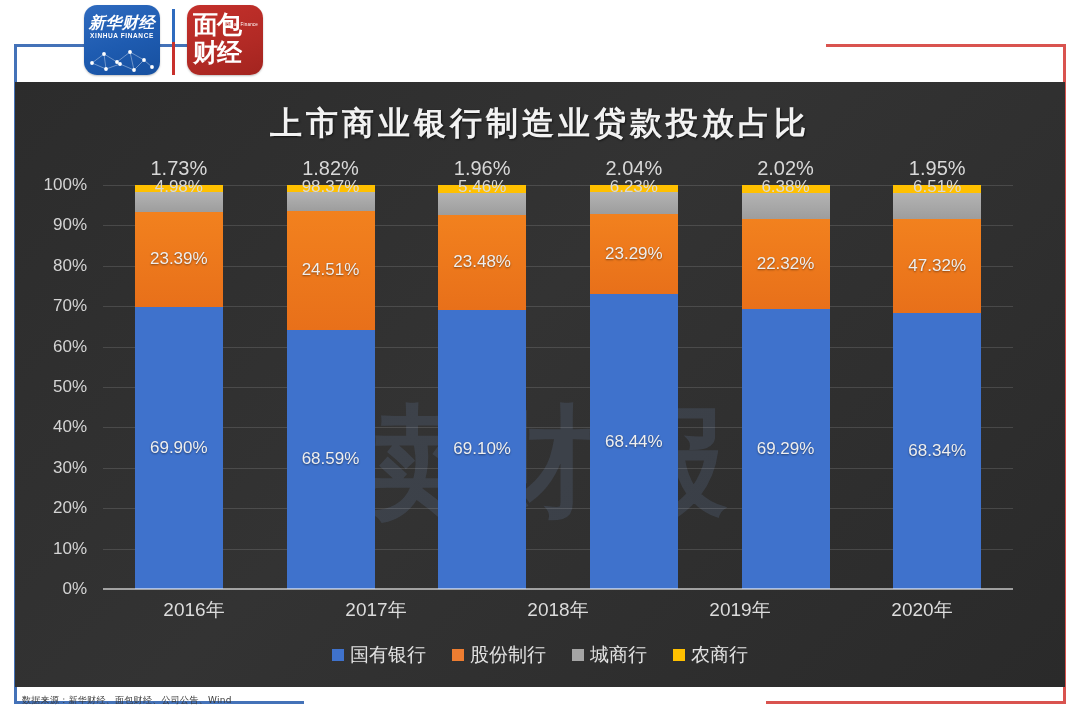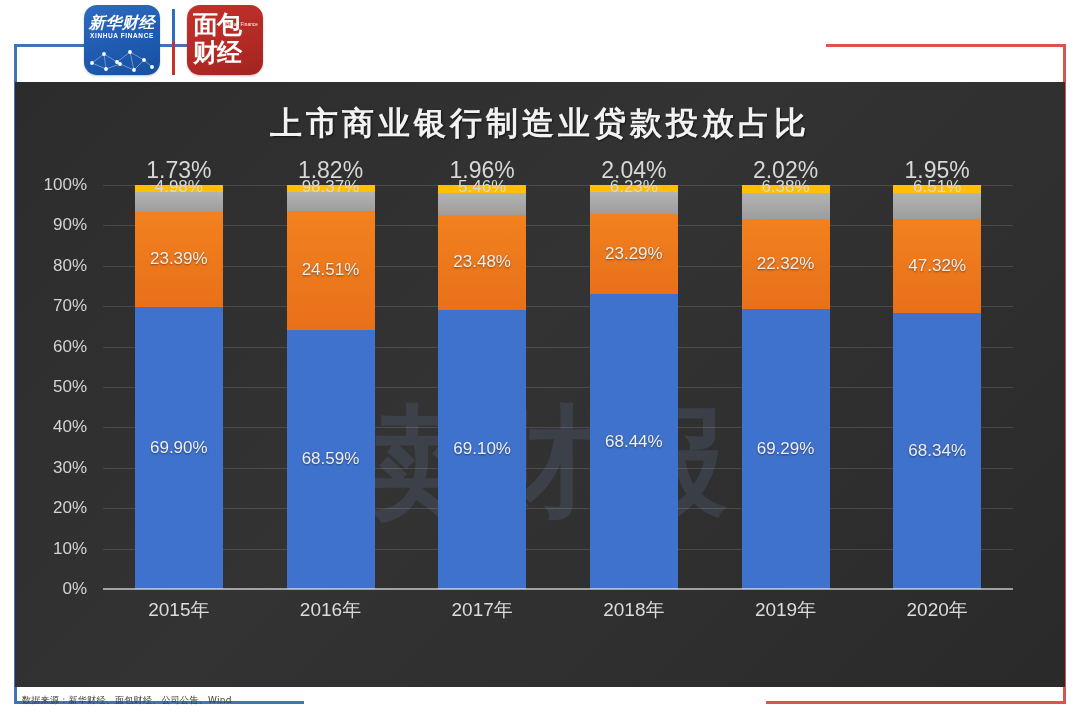--- a/index.html
+++ b/index.html
@@ -94,21 +94,21 @@
     color:#efefef;font-size:17px;white-space:nowrap;
     text-shadow:0 1px 2px rgba(0,0,0,.45);
   }
   .seg-yellow{background:#ffc000;}
   .seg-gray{background:linear-gradient(180deg,#b3b3b3,#9d9d9d);}
   .seg-orange{background:linear-gradient(180deg,#f2811e,#e8701a);}
   .seg-blue{background:#3f72cc;}
   
   .out-top{
     position:absolute;left:50%;transform:translateX(-50%);
-    color:#d8d8d8;font-size:23px;white-space:nowrap;
+    color:#d8d8d8;font-size:20px;white-space:nowrap;
   }
   .out-gray{
     position:absolute;left:50%;transform:translateX(-50%);
     color:#d8d8d8;font-size:17px;white-space:nowrap;
   }
 
   .xlabels{position:absolute;left:88px;top:515px;width:910px;display:flex;}
   .xlabel{flex:1;text-align:center;color:#dcdcdc;font-size:19px;}
 
   .legend{
@@ -286,22 +286,39 @@
             </div>
             <div class="out-top" style="top: -28px;">1.95%</div>
             <div class="out-gray" style="top: -8px;">6.51%</div>
           </div>
         </div>
       </div>
     <div class="axisline"></div>
   </div>
 
   <div class="xlabels">
-      <div class="xlabel">2015年</div>
       <div class="xlabel">2016年</div>
       <div class="xlabel">2017年</div>
       <div class="xlabel">2018年</div>
       <div class="xlabel">2019年</div>
       <div class="xlabel">2020年</div>
     </div>
+  <div class="legend">
+      <div class="legend-item">
+        <span class="legend-swatch" style="background: rgb(63, 114, 204);"></span>
+        <span class="legend-label">国有银行</span>
+      </div>
+      <div class="legend-item">
+        <span class="legend-swatch" style="background: rgb(237, 125, 49);"></span>
+        <span class="legend-label">股份制行</span>
+      </div>
+      <div class="legend-item">
+        <span class="legend-swatch" style="background: rgb(165, 165, 165);"></span>
+        <span class="legend-label">城商行</span>
+      </div>
+      <div class="legend-item">
+        <span class="legend-swatch" style="background: rgb(255, 192, 0);"></span>
+        <span class="legend-label">农商行</span>
+      </div>
+    </div>
 </div>
 
 <div class="source">数据来源：新华财经、面包财经、公司公告、Wind</div>
 
 </body></html>

